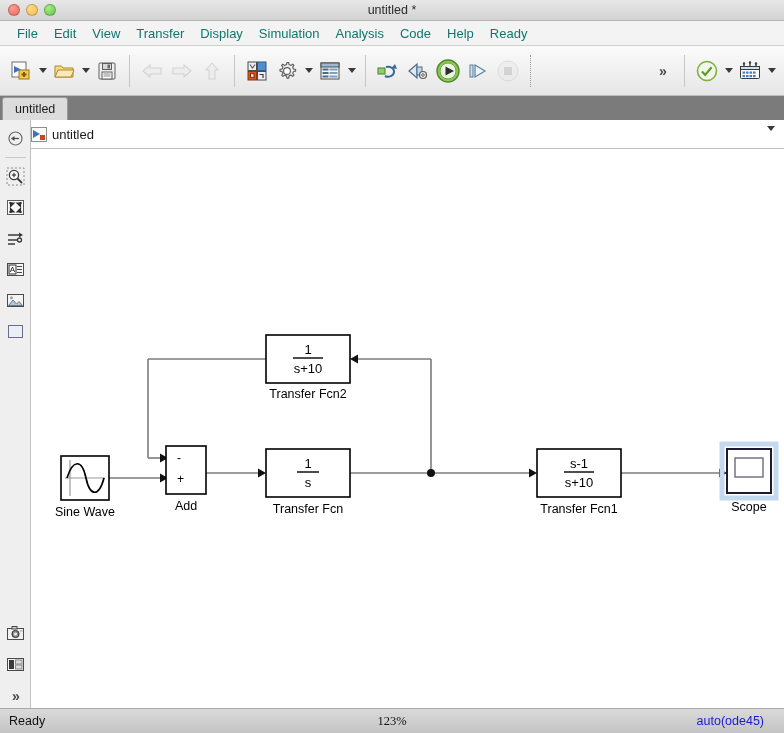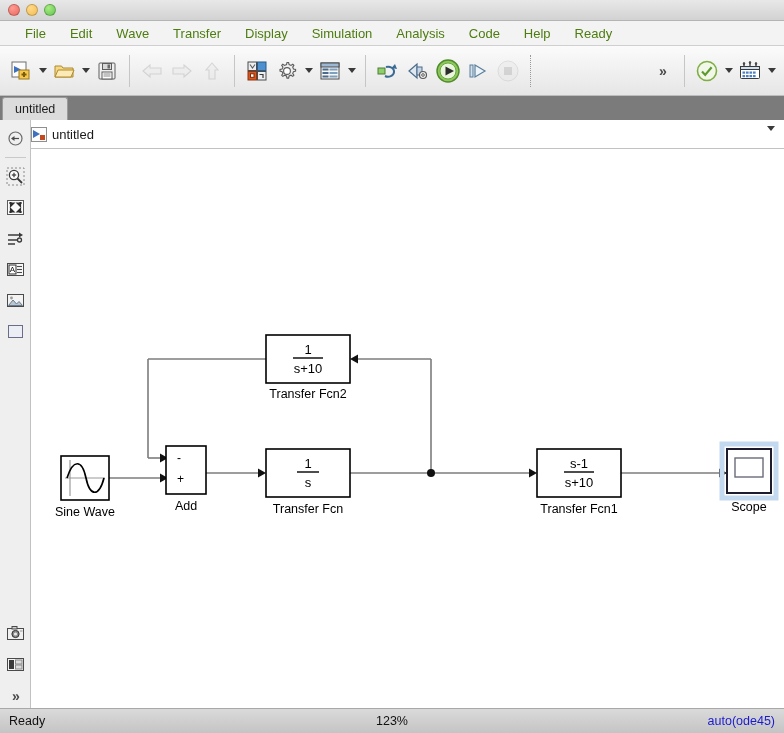--- a/index.html
+++ b/index.html
@@ -42,23 +42,23 @@
   
   .menubar {
     height: 25px;
     background: #f3f3f3;
     border-bottom: 1px solid #cfcfcf;
     display: flex; align-items: center;
     padding-left: 9px;
     flex: 0 0 auto;
   }
   .menu-item {
-    font-size: 13px; color: #4d7c0f;
+    font-size: 13px; color: #0f766e;
     padding: 2px 8px;
-    cursor: default; white-space: nowrap; margin-left: 8px;
+    cursor: default; white-space: nowrap;
   }
 
   
   .toolbar {
     height: 50px;
     background: linear-gradient(#fbfbfb, #e6e6e6);
     border-bottom: 1px solid #bdbdbd;
     display: flex; align-items: center;
     padding: 0 6px;
     flex: 0 0 auto;
@@ -183,45 +183,46 @@
   .statusbar {
     height: 25px;
     background: linear-gradient(#dadada, #c4c4c4);
     border-top: 1px solid #a8a8a8;
     display: flex; align-items: center;
     position: relative;
     flex: 0 0 auto;
   }
   .st-left  { font-size: 12.5px; color: #111; padding-left: 9px; }
   .st-mid   { position: absolute; left: 0; right: 0; text-align: center;
-              font-size: 12.5px; color: #111; pointer-events: none; }
-  .st-right { margin-left: auto; font-size: 12.5px; color: #1b1bd0; padding-right: 9px; }
+              font-size: 12.5px; color: #111; pointer-events: none; font-family: Liberation Serif, serif; }
+  .st-right { margin-left: auto; font-size: 12.5px; color: #1b1bd0; padding-right: 20px; }
 
   
   .blk-label { font-family: "Liberation Sans", sans-serif; font-size: 12.5px; fill: #000; }
   .blk-expr  { font-family: "Liberation Sans", sans-serif; font-size: 13px; fill: #000; }
   .blk-sign  { font-family: "Liberation Sans", sans-serif; font-size: 12px; fill: #000; }
 </style>
 </head>
 <body>
 
 <div id="app">
 
   <div class="titlebar">
     <div class="lights">
       <div class="light red"></div>
       <div class="light yellow"></div>
       <div class="light green"></div>
     </div>
+    <div class="win-title">untitled *</div>
   </div>
 
   <div class="menubar">
     <div class="menu-item">File</div>
     <div class="menu-item">Edit</div>
-    <div class="menu-item">Wave</div>
+    <div class="menu-item">View</div>
     <div class="menu-item">Transfer</div>
     <div class="menu-item">Display</div>
     <div class="menu-item">Simulation</div>
     <div class="menu-item">Analysis</div>
     <div class="menu-item">Code</div>
     <div class="menu-item">Help</div>
     <div class="menu-item">Ready</div>
   </div>
 
   <div class="toolbar">

